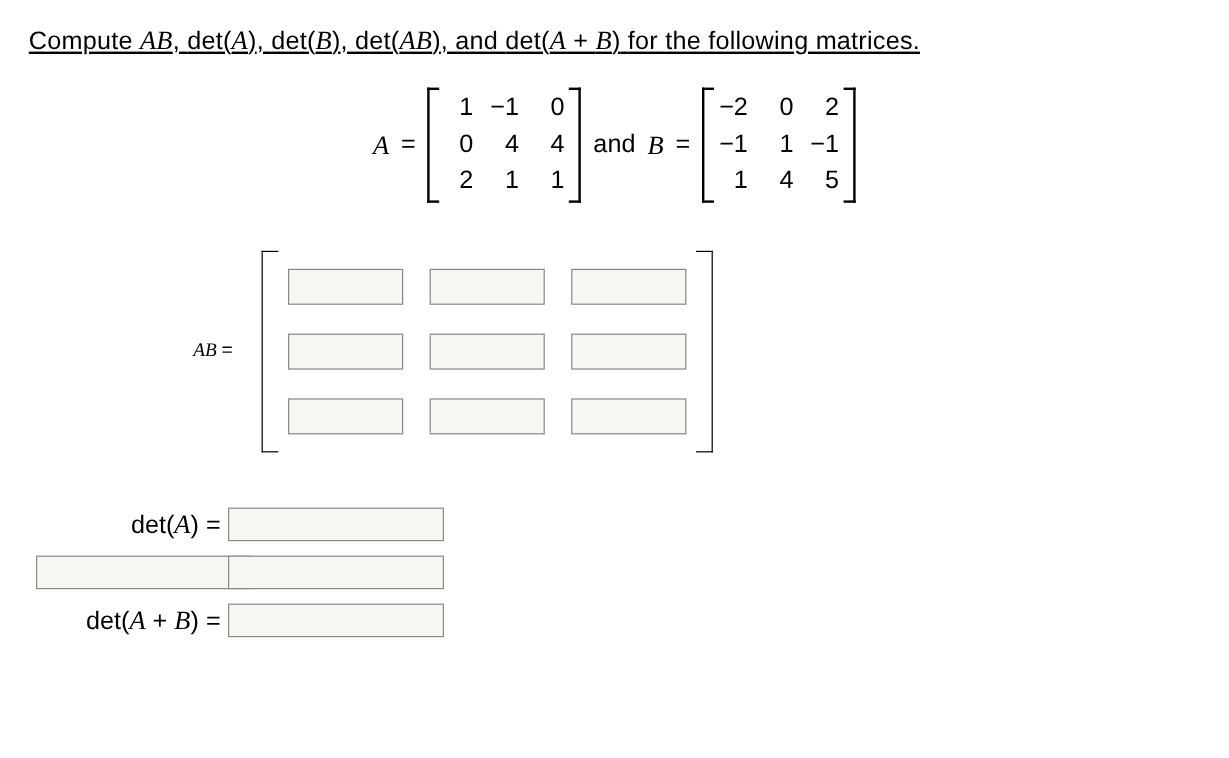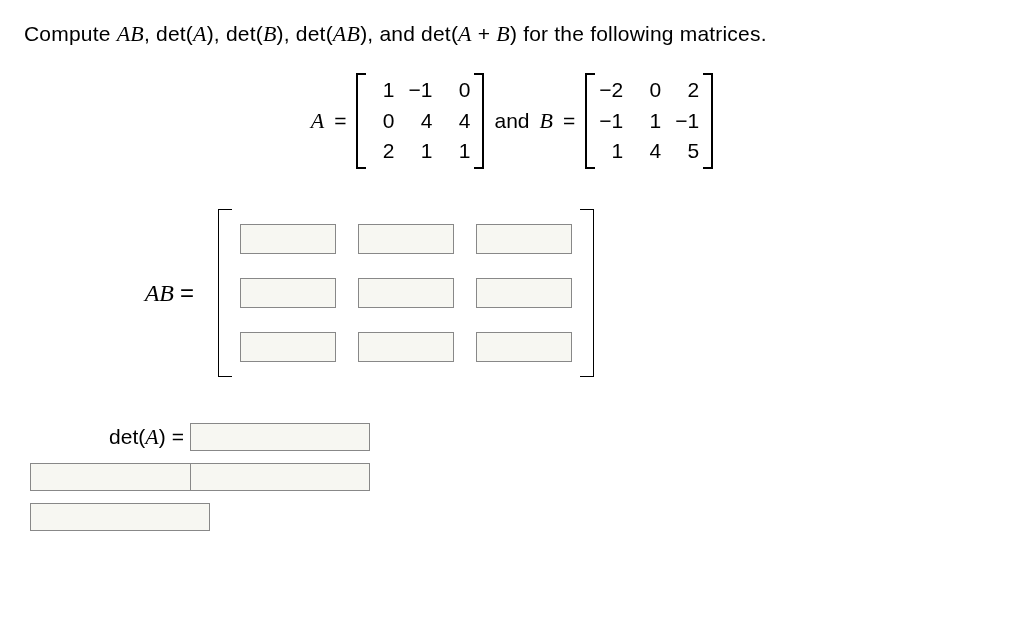--- a/index.html
+++ b/index.html
@@ -10,20 +10,21 @@
     font-size: 21px;
     background: #fff;
     color: #000;
     width: 1024px;
     height: 632px;
   }
   .prompt {
     margin-bottom: 24px;
     line-height: 1.3;
     letter-spacing: 0.2px;
+    text-decoration: underline;
   }
   .var { font-style: italic; font-family: 'Times New Roman', serif; font-size: 22px; }
 
   
   .given-row {
     display: flex;
     justify-content: center;
     align-items: center;
     gap: 10px;
     margin-bottom: 40px;
@@ -60,21 +61,21 @@
     display: flex;
     align-items: center;
     margin-bottom: 46px;
     margin-left: 70px;
   }
   .ab-label {
     width: 106px;
     text-align: right;
     font-family: 'Times New Roman', serif;
     font-style: italic;
-    font-size: 24px;
+    font-size: 16px;
     padding-right: 6px;
   }
   .ab-label .eq { font-style: normal; font-family: Arial; }
 
   .ans-matrix {
     display: inline-flex;
     align-items: stretch;
     height: 168px;
     margin-left: 18px;
   }
@@ -204,14 +205,15 @@
 </div>
 
 <div class="scalar-block">
   <div class="scalar-label">det(<span class="var">A</span>)<span class="eq">=</span></div>
   <input class="scalar-input" value="" style="">
 
   <input class="scalar-input" value="" style="">
 
   <input class="scalar-input" value="" style="">
 
+  <div class="scalar-label">det(<span class="var">A</span> + <span class="var">B</span>)<span class="eq">=</span></div>
   <input class="scalar-input" value="" style="">
 </div>
 
 </body></html>

